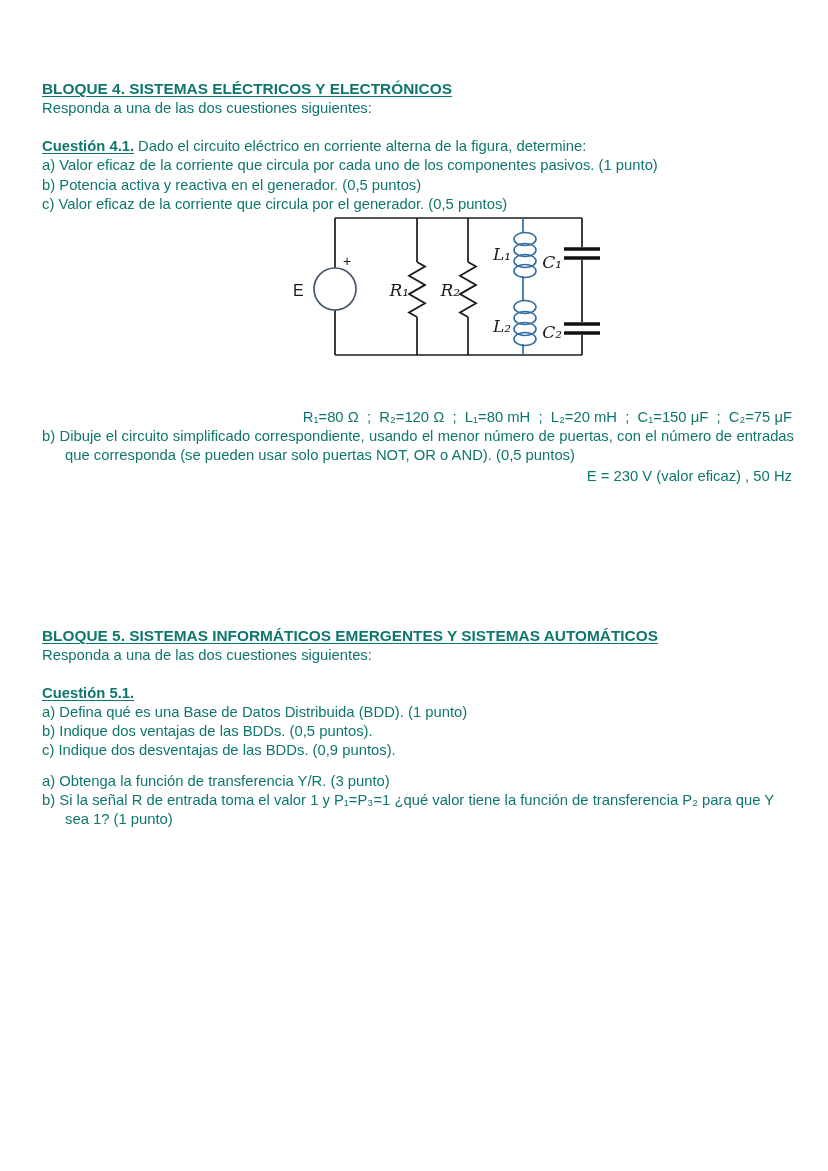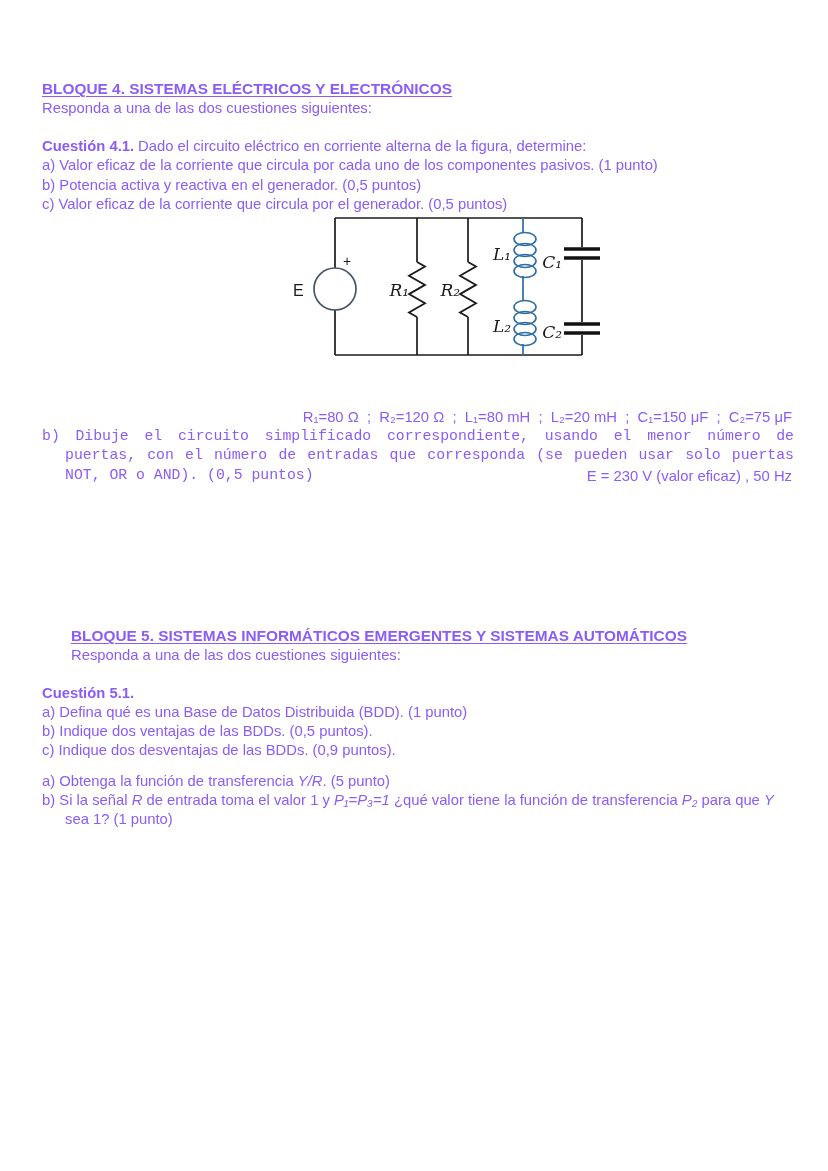--- a/index.html
+++ b/index.html
@@ -1,27 +1,27 @@
 <!DOCTYPE html>
 <html><head>
 <meta charset="utf-8">
 <style>
   html,body{margin:0;padding:0;background:#ffffff;}
   .page{position:relative;width:828px;height:835px;background:#ffffff;overflow:hidden;
-        font-family:"Liberation Sans","DejaVu Sans",sans-serif;font-size:14.8px;color:#8b5cf6;}
+        font-family:"Liberation Sans","DejaVu Sans",sans-serif;font-size:14.8px;color:#0f766e;}
   .abs{position:absolute;}
   .btitle{font-weight:bold;font-size:15.4px;text-decoration:underline;
           text-decoration-thickness:1.4px;text-underline-offset:2px;}
   .instr{margin-top:2px;}
-  .qlabel{font-weight:bold;text-decoration-thickness:1.3px;
+  .qlabel{font-weight:bold;text-decoration:underline;text-decoration-thickness:1.3px;
           text-underline-offset:2px;margin-right:4px;margin-top:19px;}
   .qblock{line-height:19.4px;width:752px;}
   .item{padding-left:23px;text-indent:-23px;}
-  .just{text-align:justify;font-family:Liberation Mono, monospace;}
-  .it{font-style:italic;}
+  .just{text-align:justify;}
+  .it{}
   .values{text-align:right;white-space:pre;line-height:19.5px;width:750px;}
   .mathlbl{font-family:"DejaVu Serif",serif;font-style:italic;font-size:17px;fill:#1b1b1b;}
   .elbl{font-family:"Liberation Sans","DejaVu Sans",sans-serif;font-size:16px;fill:#1b1b1b;}
   .pluslbl{font-family:"Liberation Sans","DejaVu Sans",sans-serif;font-size:14px;fill:#1b1b1b;}
   .bdlbl{font-family:"DejaVu Serif",serif;font-size:19px;fill:#2e2e2e;}
   .signlbl{font-family:"DejaVu Sans",sans-serif;font-size:13px;font-weight:bold;fill:#2e2e2e;}
   .accentbar{background:linear-gradient(to right,#0f9fb2,#bfe7ec);}
 </style>
 </head>
 <body>
@@ -105,36 +105,36 @@
 
   <div class="abs values" style="top:369px;left:42px;">
     <div>R₁=80 Ω  ;  R₂=120 Ω  ;  L₁=80 mH  ;  L₂=20 mH  ;  C₁=150 μF  ;  C₂=75 μF</div>
     <div>E = 230 V (valor eficaz) , 50 Hz</div>
   </div>
 
   <div class="abs qblock" style="top:427px;left:42px;">
     <div class="item just">b) Dibuje el circuito simplificado correspondiente, usando el menor número de puertas, con el número de entradas que corresponda (se pueden usar solo puertas NOT, OR o AND). (0,5 puntos)</div>
   </div>
 
-  <div class="abs" style="top:627px;left:42px;width:752px;margin-left:29px;">
+  <div class="abs" style="top:627px;left:42px;width:752px;">
     <div class="btitle">BLOQUE 5. SISTEMAS INFORMÁTICOS EMERGENTES Y SISTEMAS AUTOMÁTICOS</div>
     <div class="instr">Responda a una de las dos cuestiones siguientes:</div>
   </div>
 
   <div class="abs qblock" style="top:684px;left:42px;line-height:18.9px;">
     <div>
       <span class="qlabel">Cuestión 5.1.</span>
     </div>
     <div class="item">a) Defina qué es una Base de Datos Distribuida (BDD). (1 punto)</div>
     <div class="item">b) Indique dos ventajas de las BDDs. (0,5 puntos).</div>
     <div class="item">c) Indique dos desventajas de las BDDs. (0,9 puntos).</div>
   </div>
 
   <div class="abs qblock" style="top:772px;left:42px;width:756px;line-height:19.2px;">
-    <div class="item"><span>a) Obtenga la función de transferencia </span><span class="it">Y/R</span><span>. (5 punto)</span></div>
+    <div class="item"><span>a) Obtenga la función de transferencia </span><span class="it">Y/R</span><span>. (3 punto)</span></div>
     <div class="item"><span>b) Si la señal </span><span class="it">R</span><span> de entrada toma el valor 1 y </span><span class="it">P₁=P₃=1</span><span> ¿qué valor tiene la función de transferencia </span><span class="it">P₂</span><span> para que </span><span class="it">Y</span><span> sea 1? (1 punto)</span></div>
   </div>
 
   <div class="abs" style="top:855px;left:235px;width:370px;height:160px;">
     <svg width="370" height="160" viewBox="0 0 370 160">
       <g stroke="#3f3f3f" stroke-width="1.4" fill="none">
 
         <path d="M7,93 H52"></path>
 
         <path d="M31,93 V24 H120"></path>

